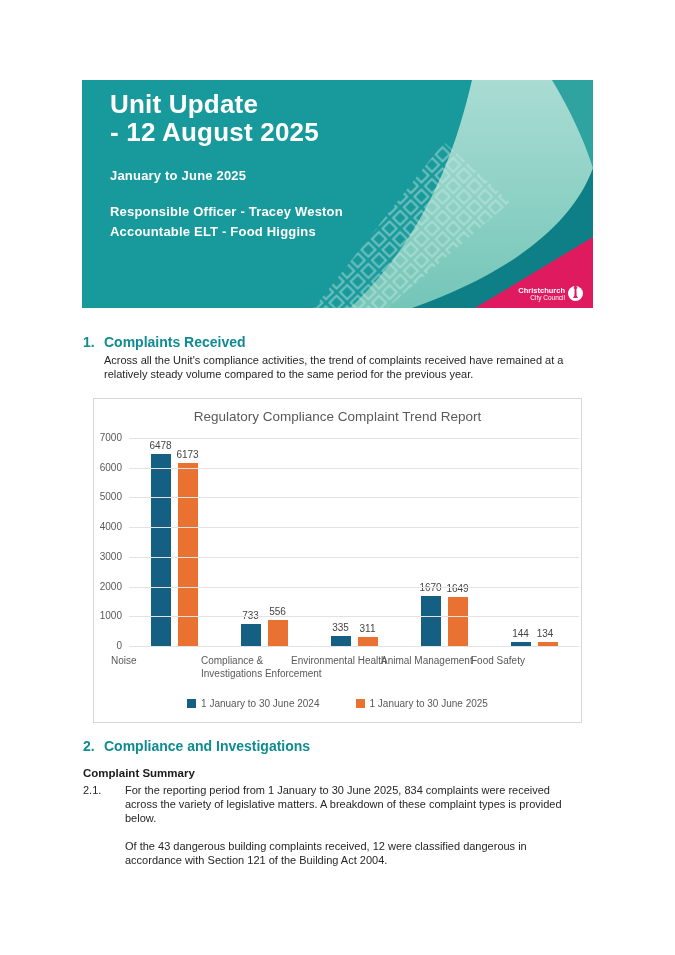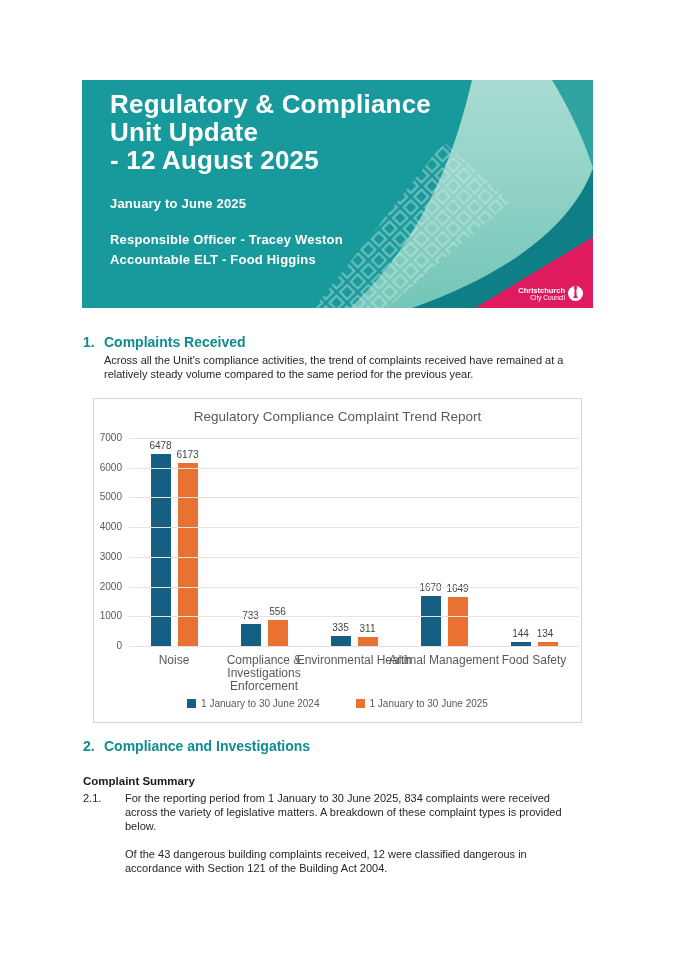--- a/index.html
+++ b/index.html
@@ -46,21 +46,21 @@
   .section-heading {
     display: flex; color: #0F8C91; font-weight: 700; font-size: 14px;
   }
   .section-heading .sec-num { width: 21px; flex: none; }
   .body-text { color: #262626; font-size: 11px; line-height: 14px; }
 
   .section-1 { position: absolute; left: 83px; top: 334px; width: 514px; }
   .section-1 .body-text { margin-top: 3px; padding-left: 21px; }
 
   .section-2 { position: absolute; left: 83px; top: 738px; width: 510px; }
-  .section-2 .subheading { margin-top: 20px; font-size: 11.5px; font-weight: 700; color: #1a1a1a; line-height: 15px; }
+  .section-2 .subheading { margin-top: 12px; font-size: 11.5px; font-weight: 700; color: #1a1a1a; line-height: 15px; }
   .clause { display: flex; margin-top: 2px; }
   .clause .clause-num { width: 42px; flex: none; color: #262626; font-size: 11px; line-height: 14px; }
   .clause .clause-body { width: 458px; }
   .clause .para + .para { margin-top: 14px; }
 
   
   .chart-box {
     position: absolute; left: 93px; top: 398px;
     width: 489px; height: 325px;
     border: 1px solid #D7D7D7; background: #ffffff;
@@ -87,21 +87,21 @@
   .value-label {
     position: absolute; width: 44px; text-align: center;
     color: #444444; font-size: 10px; line-height: 12px;
   }
   .cat-labels {
     position: absolute; left: 35px; top: 255px; width: 450px; display: flex;
   }
   .cat { position: relative; flex: 1 1 0; height: 40px; }
   .cat-inner {
     position: absolute; left: -20%; width: 140%;
-    text-align: center; color: #595959; font-size: 12px; line-height: 13px;
+    color: #595959; font-size: 10px; line-height: 13px;
   }
   .legend {
     position: absolute; left: 0; right: 0; top: 299px;
     display: flex; justify-content: center; gap: 36px;
   }
   .legend-item { display: flex; align-items: center; gap: 5px; }
   .legend-swatch { width: 9px; height: 9px; display: inline-block; }
   .legend-text { color: #595959; font-size: 10px; }
 </style>
 </head>
@@ -123,21 +123,20 @@
       <rect x="0" y="0" width="511" height="228" fill="#18999B"></rect>
       <path d="M 470 0 C 487 28 501 57 511 88 L 511 0 Z" fill="#2FA3A0"></path>
       <path d="M 511 88 C 488 150 420 196 330 228 L 511 228 Z" fill="#0E7F87"></path>
       <path d="M 390 0 L 470 0 C 487 28 501 57 511 88 C 488 150 420 196 330 228 L 268 228 C 340 160 372 78 390 0 Z" fill="url(#mintGrad)"></path>
       <path d="M 232 228 L 362 62 L 428 122 L 305 228 Z" fill="url(#diamonds)" opacity="0.5"></path>
       <path d="M 393 228 L 511 157 L 511 228 Z" fill="#E01A5E"></path>
     </svg>
 
     <div class="banner-text">
       <div class="banner-title">
-        <div>Regulatory &amp; Compliance</div>
         <div>Unit Update</div>
         <div>- 12 August 2025</div>
       </div>
       <div class="banner-period">January to June 2025</div>
       <div class="banner-officers">
         <div>Responsible Officer -  Tracey Weston</div>
         <div>Accountable ELT  -  Food Higgins</div>
       </div>
     </div>
 

